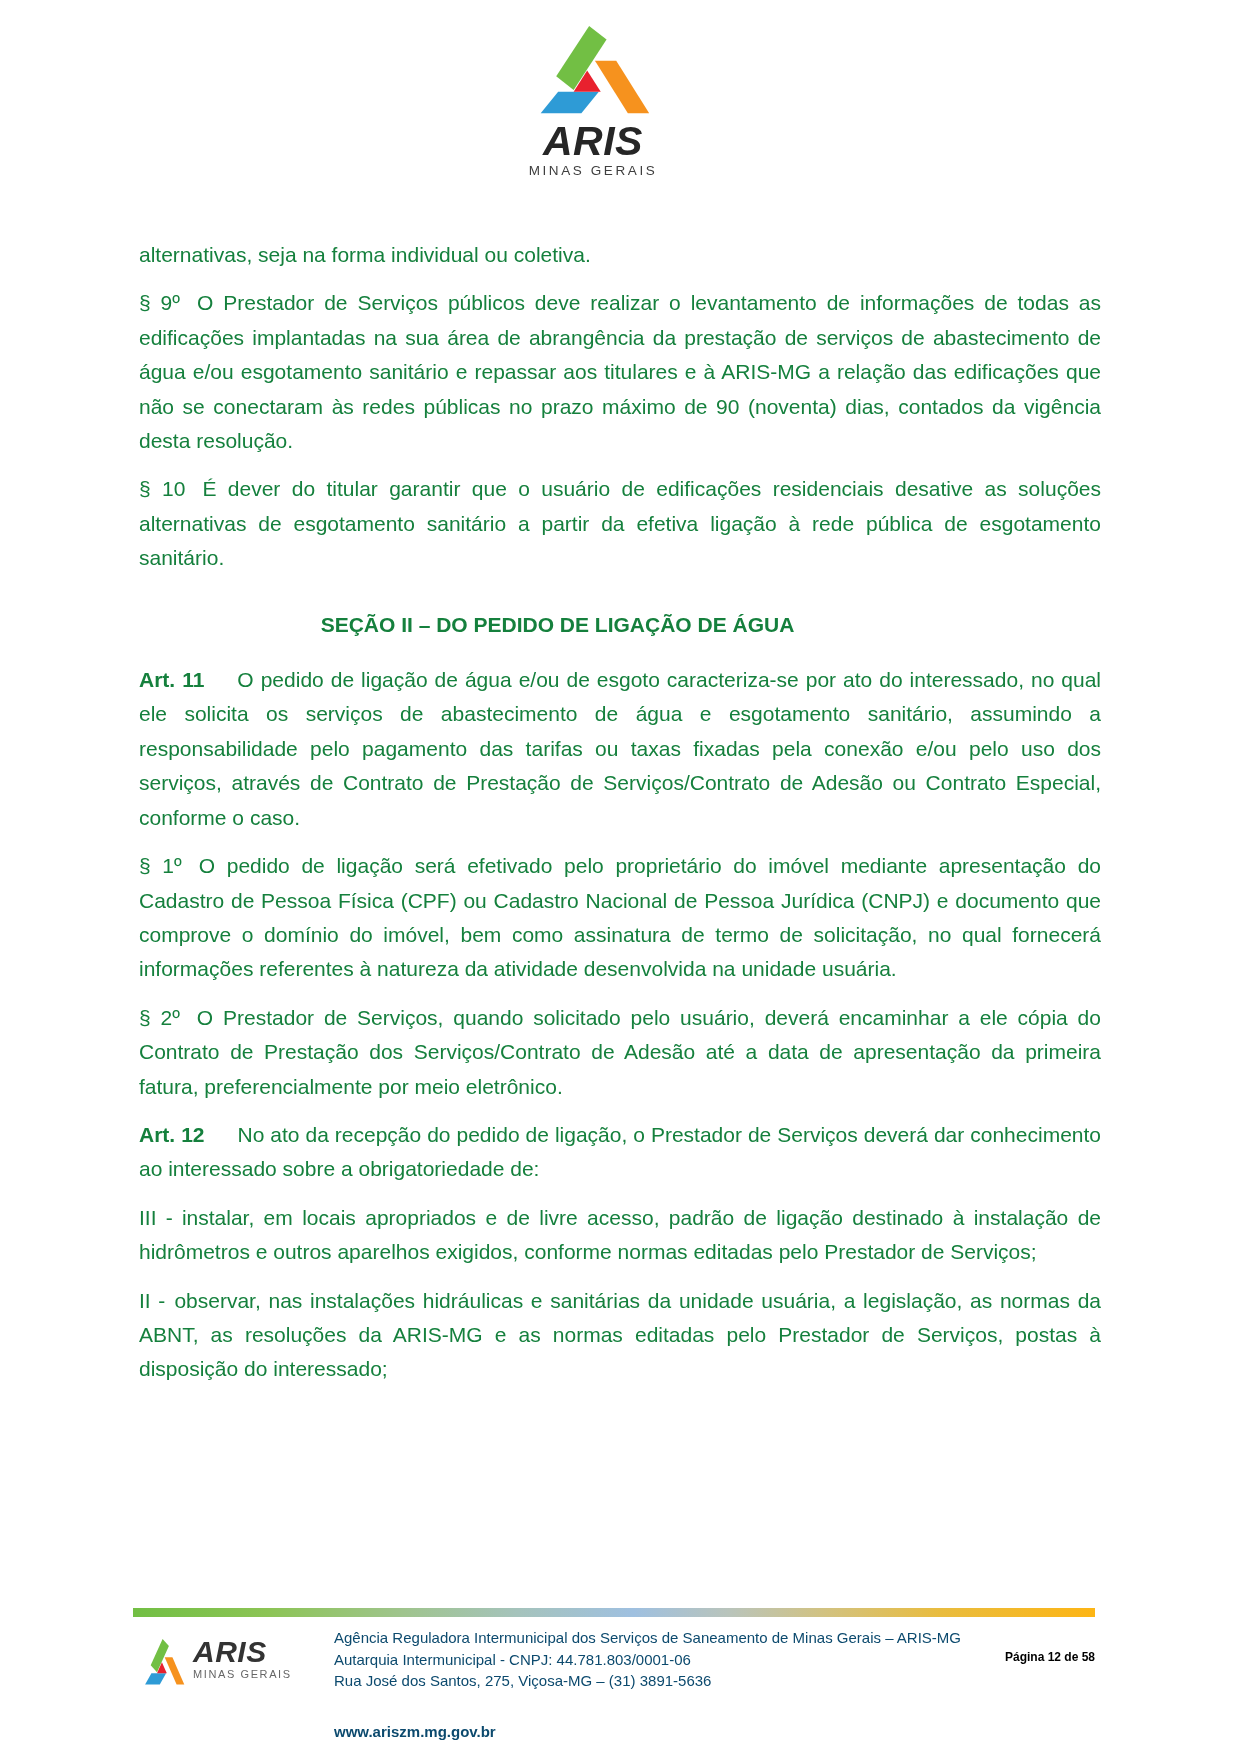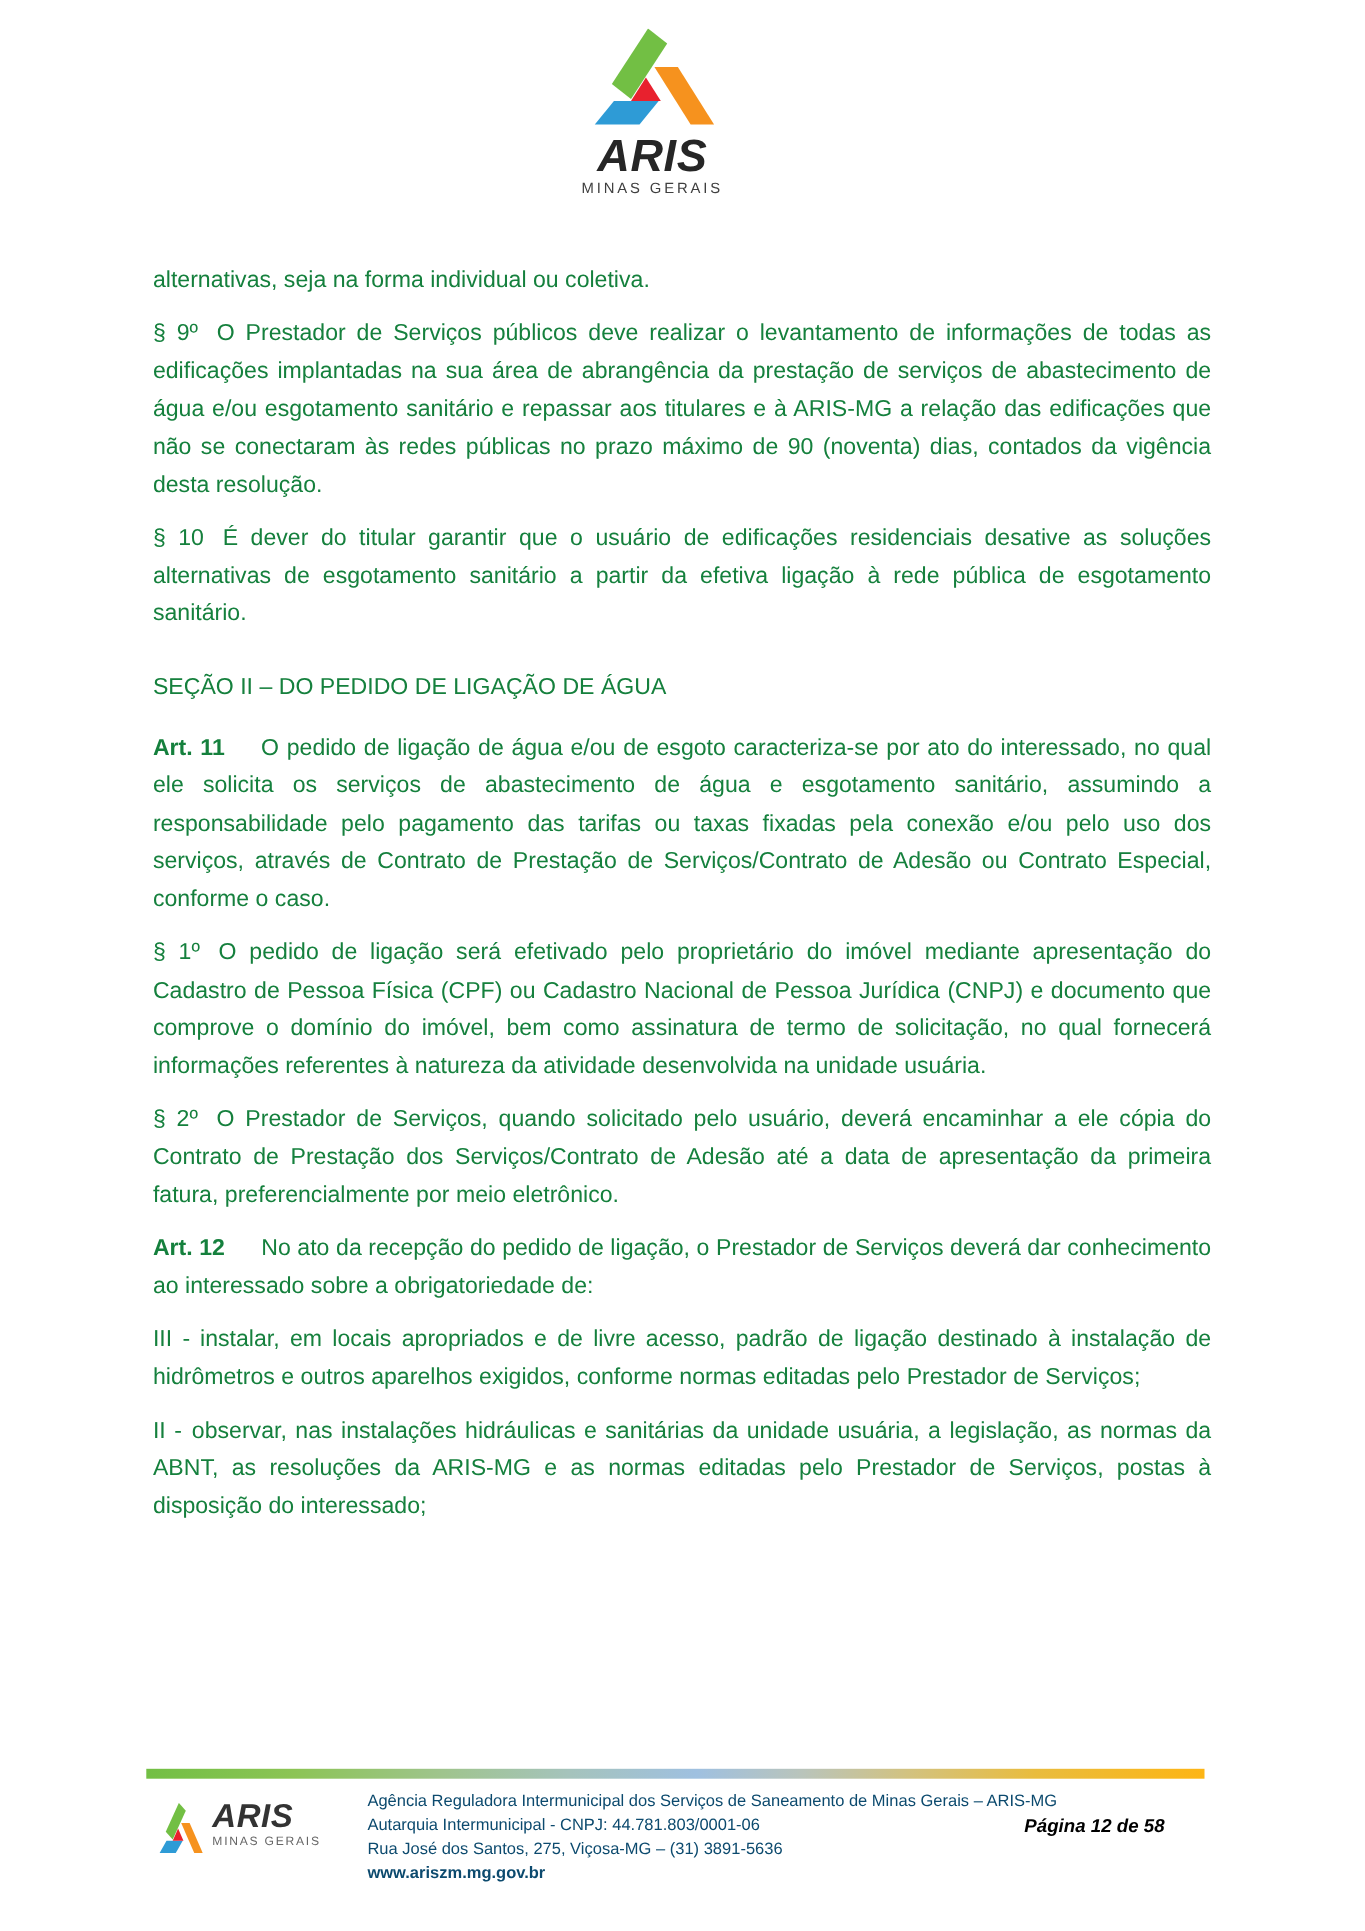--- a/index.html
+++ b/index.html
@@ -17,44 +17,44 @@
 
   
   .doc-body {
     position:absolute; left:139px; top:238px; width:962px;
     font-size:21px; line-height:34.4px; text-align:justify; color:#15803d;
   }
   .doc-p { margin:0 0 14px 0; }
   .doc-p.par  .plabel { margin-right:17px; }
   .doc-p.art  .plabel { font-weight:700; margin-right:33px; }
   .doc-p.item .plabel { margin-right:9px; }
-  .doc-heading { font-weight:400; padding-right:125px; margin:32px 0 21px 0; }
+  .doc-heading { font-weight:700; text-align:center; padding-right:125px; margin:32px 0 21px 0; }
 
   
   .vtext {
     position:absolute; left:1157px; top:1657px; width:1200px;
     transform:rotate(-90deg); transform-origin:0 0;
     font-size:14px; line-height:20px; color:#1a1a1a; white-space:pre; text-align:left;
   }
 
   
   .footer-bar {
     position:absolute; left:133px; top:1608px; width:962px; height:9px;
     background:linear-gradient(90deg,#72bf44 0%,#8cc455 14%,#9fc48d 28%,#a5c3bc 40%,
       #9fc0e0 52%,#b9c4bb 62%,#d2c280 72%,#e9bc3e 84%,#fdb515 100%);
   }
   .logo-footer { position:absolute; left:143px; top:1637px; display:flex; align-items:flex-start; }
   .logo-footer svg { width:42px; height:48px; display:block; margin-right:8px; margin-top:2px; }
   .logo-footer .brand { font-size:30px; font-weight:700; font-style:italic; color:#333;
     line-height:30px; letter-spacing:.5px; }
   .logo-footer .region { font-size:11px; color:#666; letter-spacing:1.6px; margin-top:1px; }
   .footer-info { position:absolute; left:334px; top:1627px; font-size:15px; line-height:21.6px; color:#0c4a6e; }
-  .footer-info .site { font-weight:700; }
-  .page-num { position:absolute; left:895px; top:1650px; width:200px; text-align:center;
-    font-size:17px; font-weight:700; color:#000;font-style:italic; }
+  .footer-info .site { font-weight:700;margin-top:29px; }
+  .page-num { position:absolute; left:895px; top:1650px; width:200px; text-align:right;
+    font-size:12px; font-weight:700; color:#000; }
   .onedoc {
     position:absolute; left:1155px; top:1670px; width:62px; height:63px;
     background:var(--onedoc_blue,#1557c6); border-radius:7px;
     display:flex; align-items:center; justify-content:flex-start;
   }
   .onedoc span { color:#fff; font-size:38px; font-weight:700; letter-spacing:-3px;
     padding-right:4px; font-style:normal; }
 </style>
 </head>
 <body>

